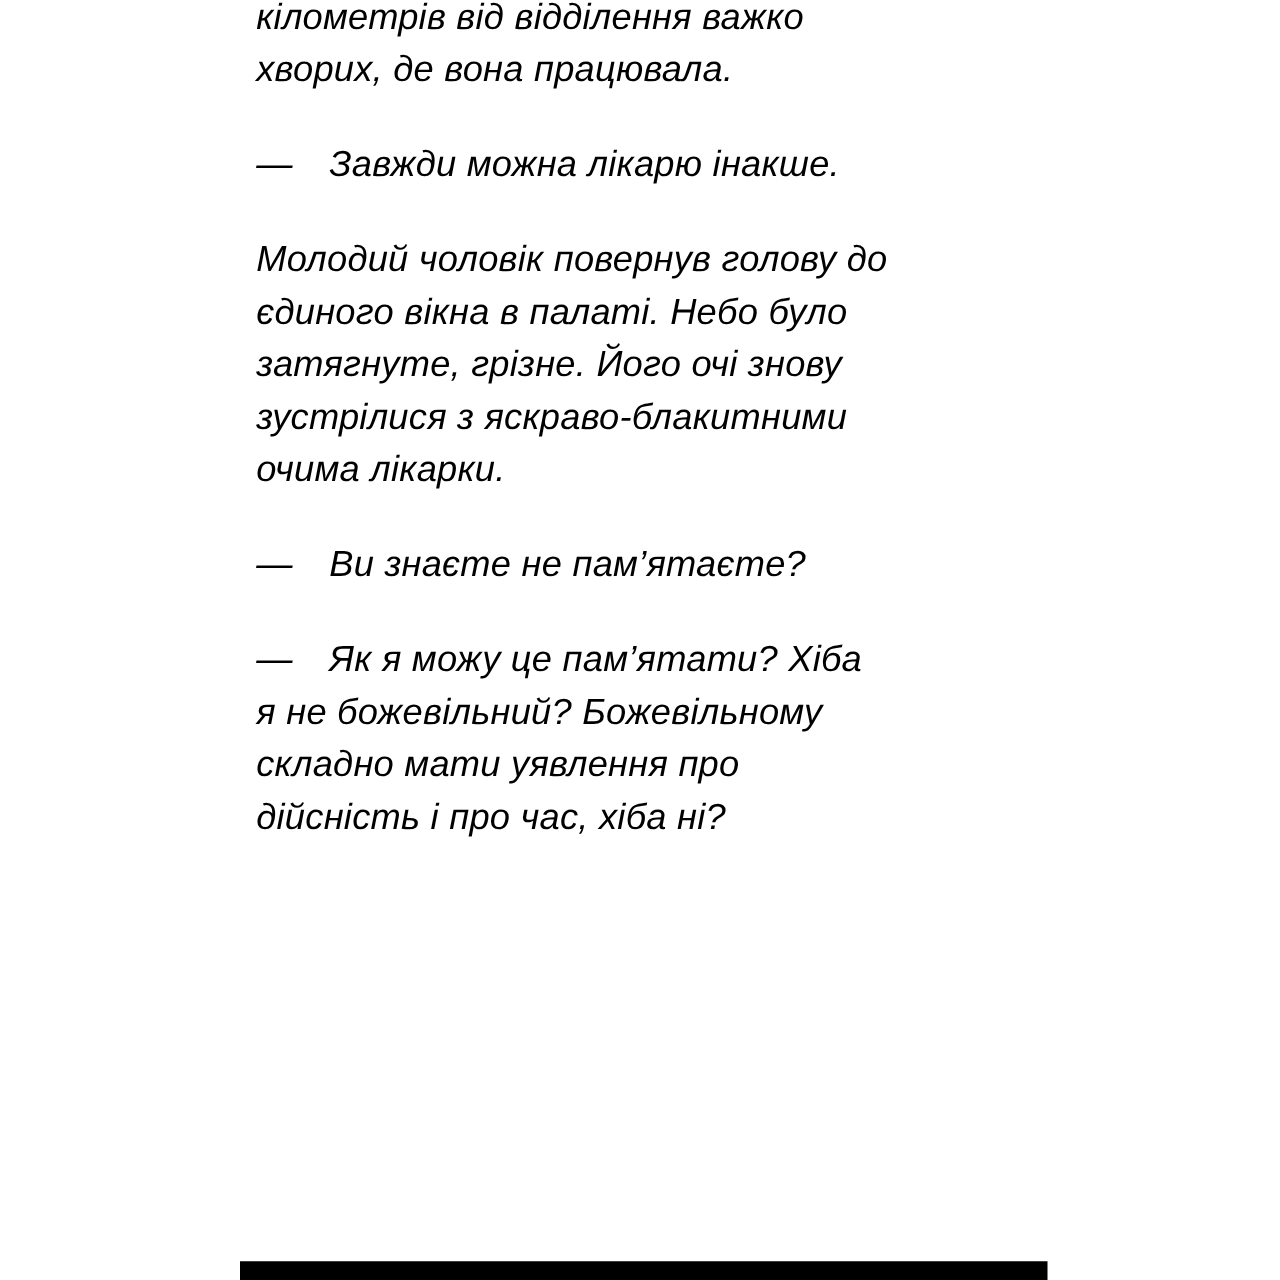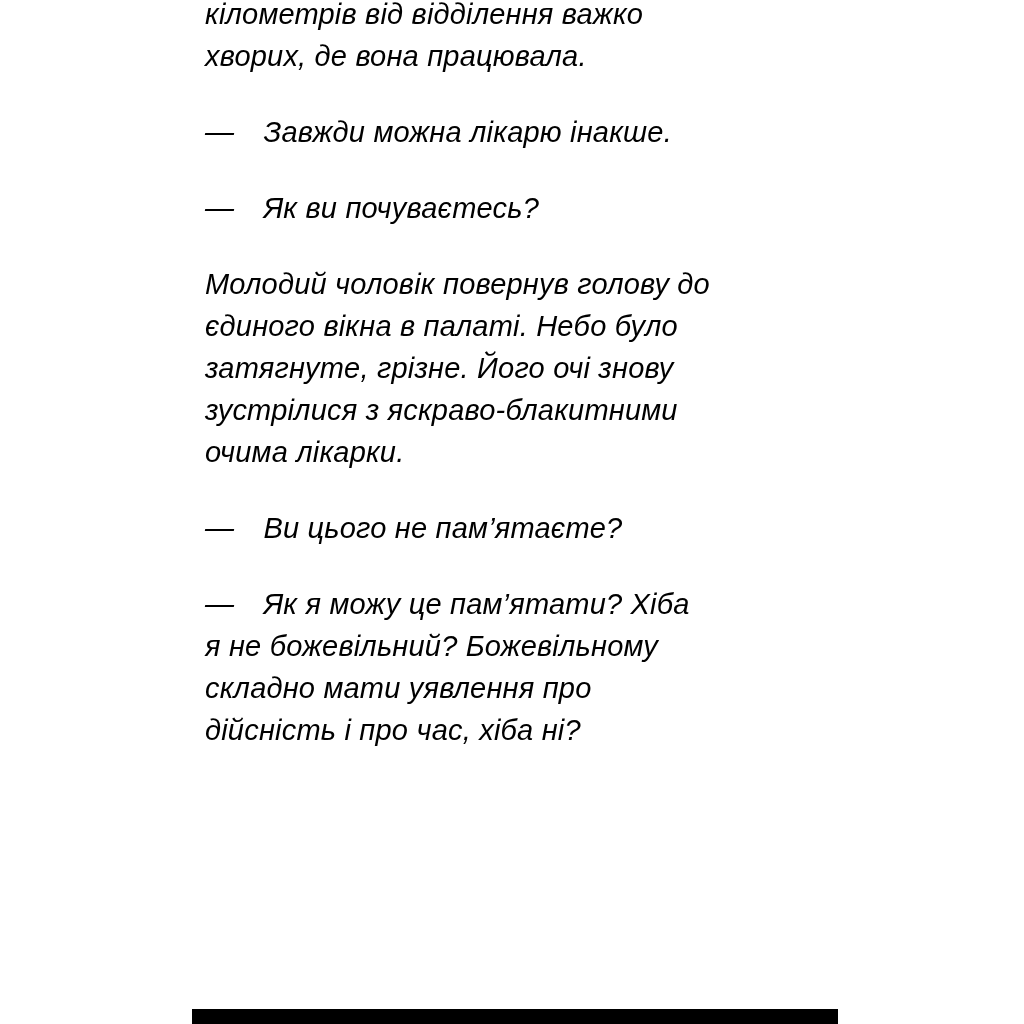--- a/index.html
+++ b/index.html
@@ -39,26 +39,25 @@
     background: #000000;
   }
 </style>
 </head>
 <body>
 
 <div class="page-text">
   <p>кілометрів від відділення важко
 хворих, де вона працювала.</p>
   <p>— Завжди можна лікарю інакше.</p>
-  <p>— Як ви почуваєтесь?</p>
   <p>Молодий чоловік повернув голову до
 єдиного вікна в палаті. Небо було
 затягнуте, грізне. Його очі знову
 зустрілися з яскраво-блакитними
 очима лікарки.</p>
-  <p>— Ви цього не пам’ятаєте?</p>
+  <p>— Ви знаєте не пам’ятаєте?</p>
   <p>— Як я можу це пам’ятати? Хіба
 я не божевільний? Божевільному
 складно мати уявлення про
 дійсність і про час, хіба ні?</p>
 </div>
 
 <div class="bottom-bar"></div>
 
 </body></html>

